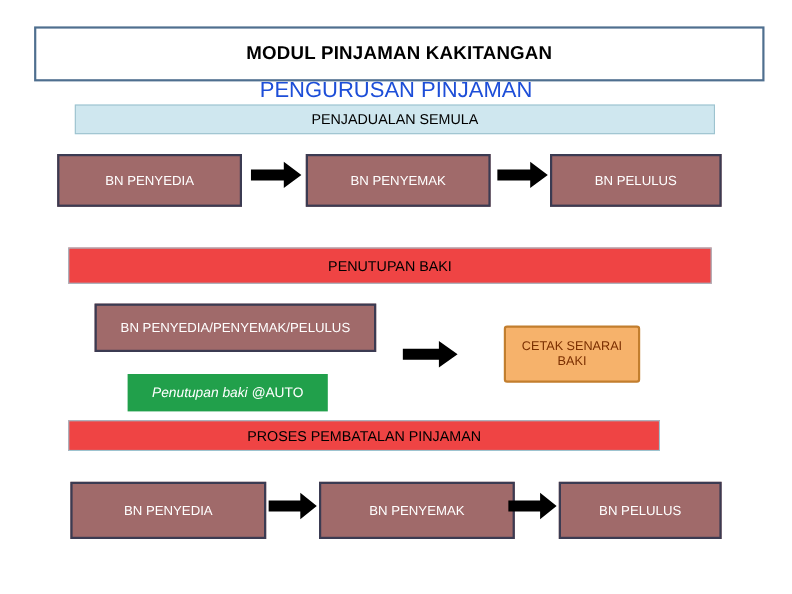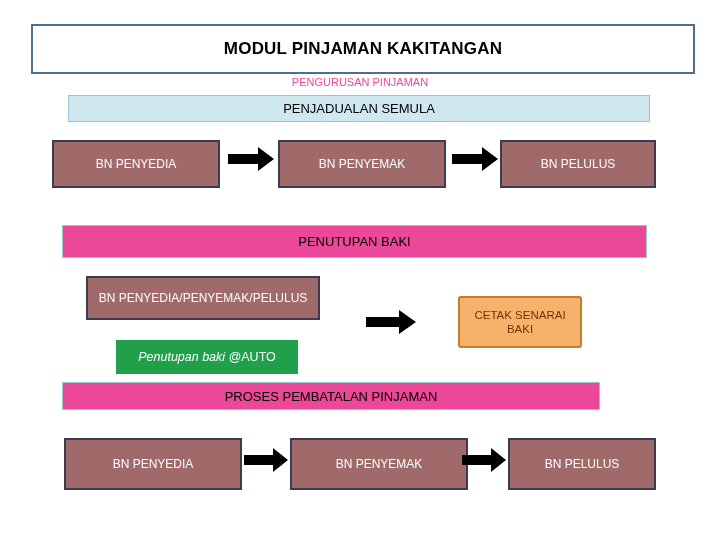--- a/index.html
+++ b/index.html
@@ -42,36 +42,36 @@
 
   
   .plain-heading {
     left: 60px;
     top: 71px;
     width: 600px;
     height: 22px;
     display: flex;
     align-items: center;
     justify-content: center;
-    font-size: 11px;
-    color: #ec4899;
+    font-size: 20px;
+    color: #1d4ed8;
   }
 
   
   .band {
     background: #cfe7ef;
     border: 1px solid #9dc3cf;
     display: flex;
     align-items: center;
     justify-content: center;
     font-size: 13px;
     color: #000000;
   }
   .band.pale {
-    background: #ec4899;
+    background: #ef4444;
   }
 
   
   .role-box {
     background: #a06a6a;
     border: 2px solid #3b3b52;
     display: flex;
     align-items: center;
     justify-content: center;
     text-align: center;
@@ -140,21 +140,21 @@
   <div class="abs arrow" style="left:452px; top:145px; width:48px; height:28px;">
     <svg width="48" height="28" viewBox="0 0 48 28" aria-hidden="true">
       <path d="M0 9 L30 9 L30 2 L46 14 L30 26 L30 19 L0 19 Z" fill="#000000"></path>
     </svg>
   </div>
 
   <div class="abs role-box" style="left:500px; top:140px; width:156px; height:48px;">BN PELULUS</div>
 
   <div class="abs band pale" style="left:62px; top:225px; width:585px; height:33px;">PENUTUPAN BAKI</div>
 
-  <div class="abs role-box" style="left:86px; top:276px; width:234px; height:44px;">BN PENYEDIA/PENYEMAK/PELULUS</div>
+  <div class="abs role-box" style="left:86px; top:276px; width:256px; height:44px;">BN PENYEDIA/PENYEMAK/PELULUS</div>
 
   <div class="abs arrow" style="left:366px; top:308px; width:52px; height:28px;">
     <svg width="52" height="28" viewBox="0 0 52 28" aria-hidden="true">
       <path d="M0 9 L33 9 L33 2 L50 14 L33 26 L33 19 L0 19 Z" fill="#000000"></path>
     </svg>
   </div>
 
   <div class="abs orange-box" style="left:458px; top:296px; width:124px; height:52px;">
     <div>
       <div>CETAK SENARAI BAKI</div>

